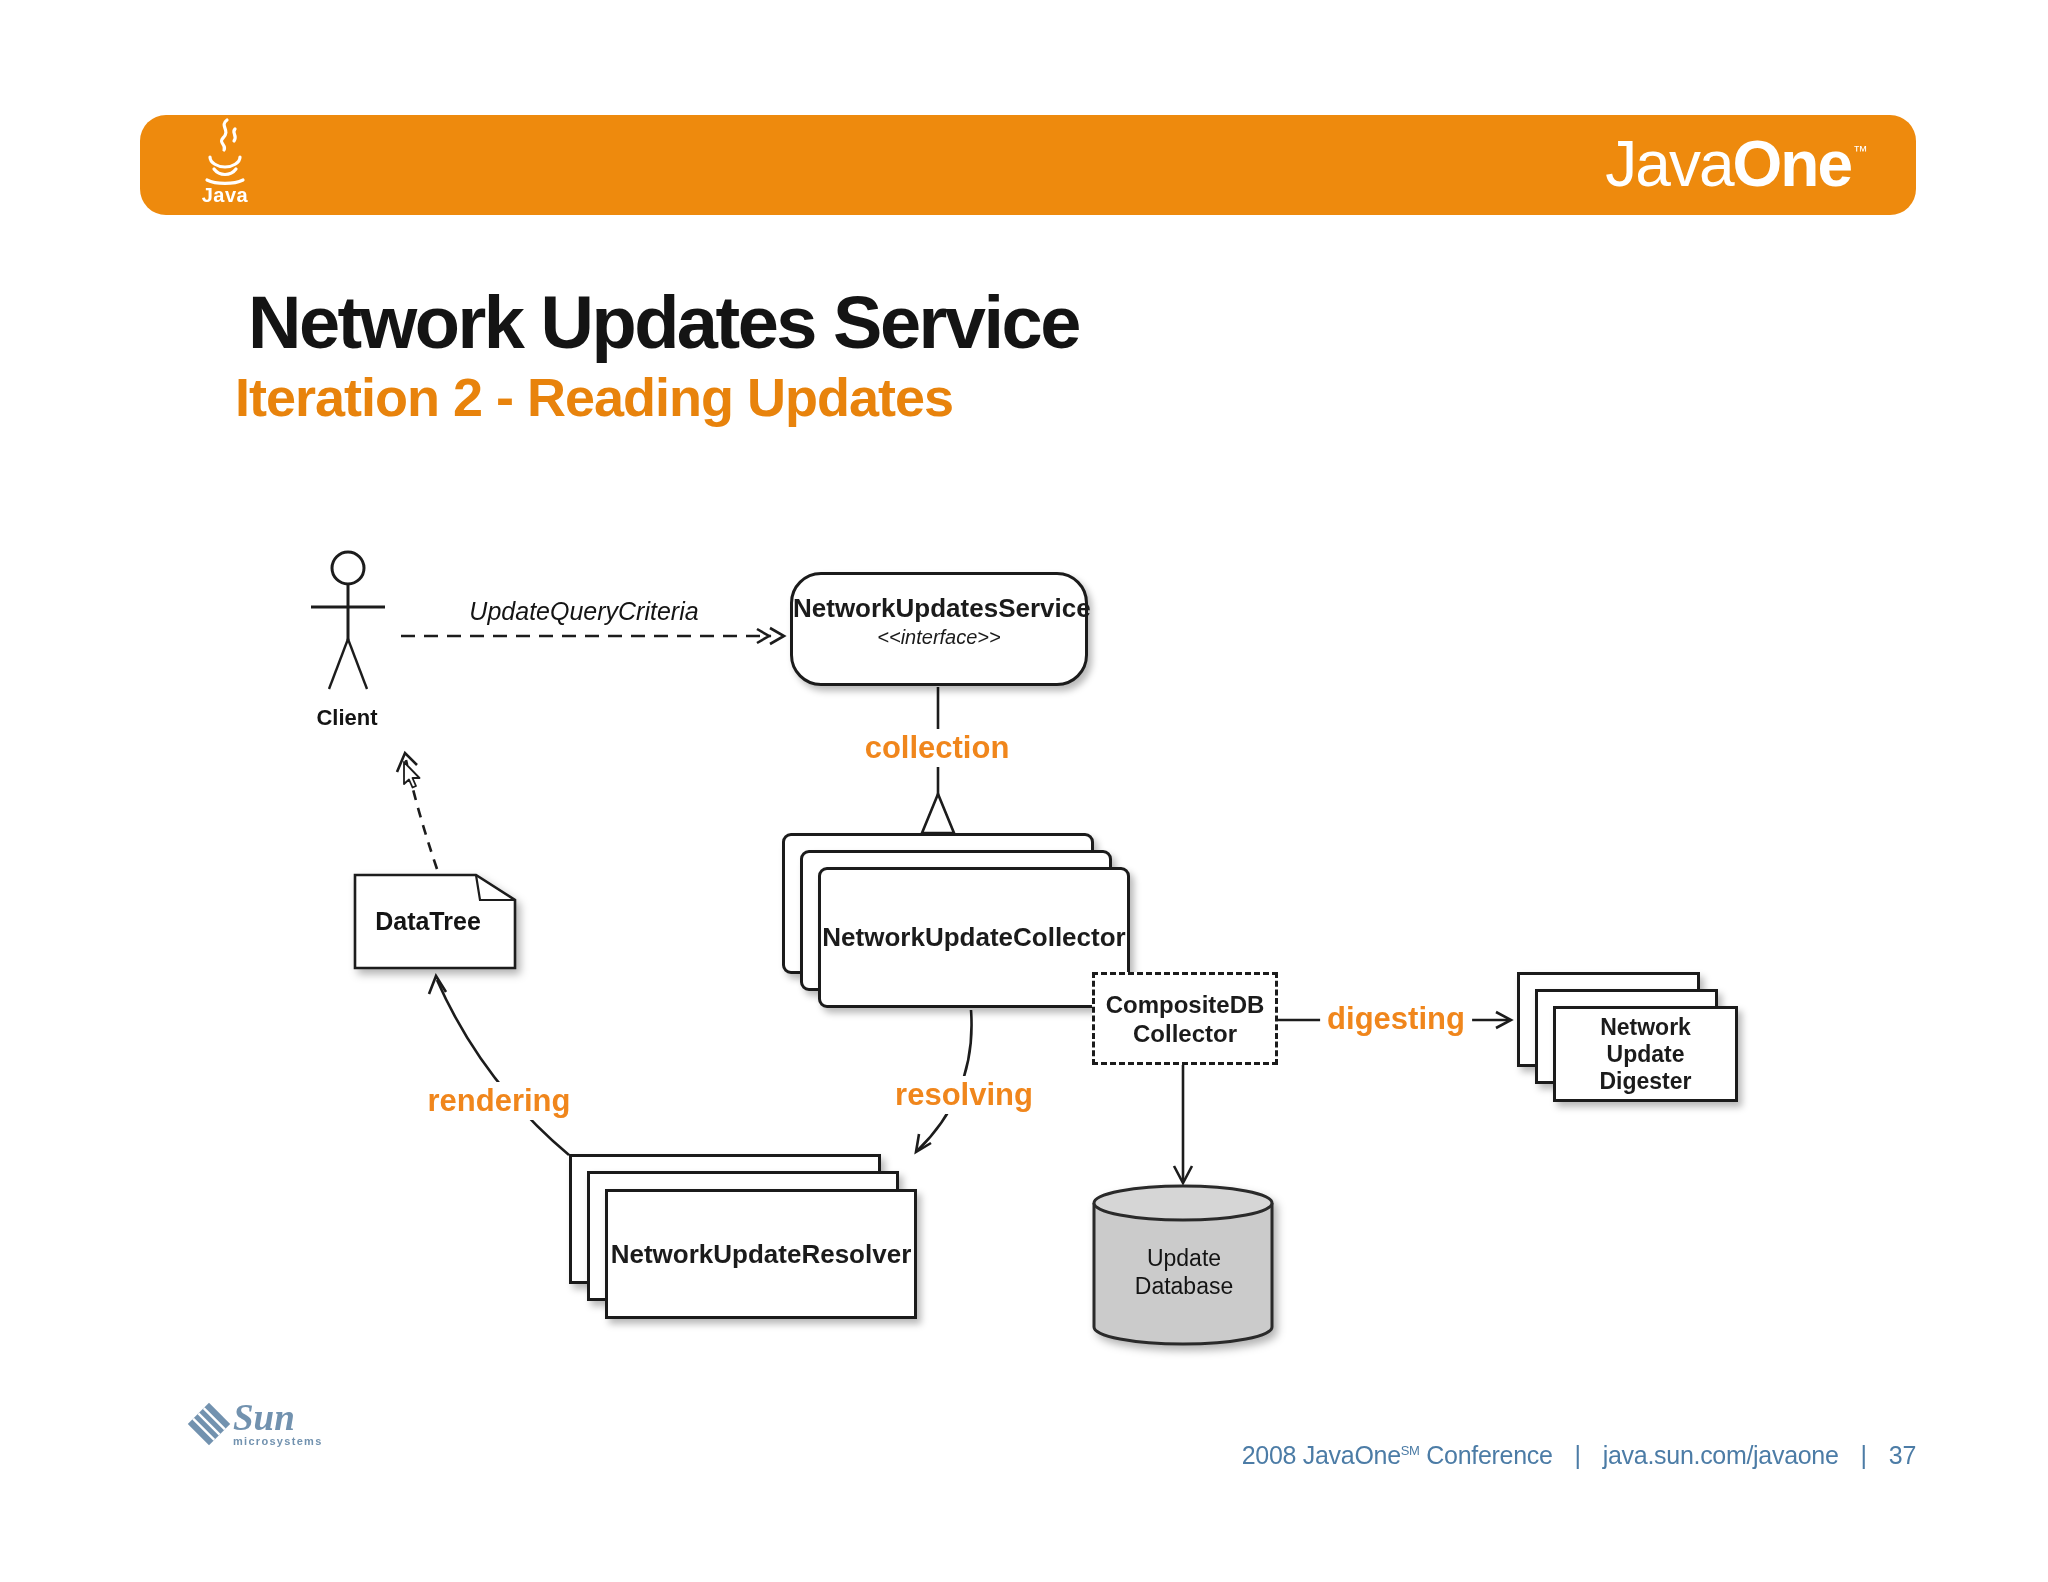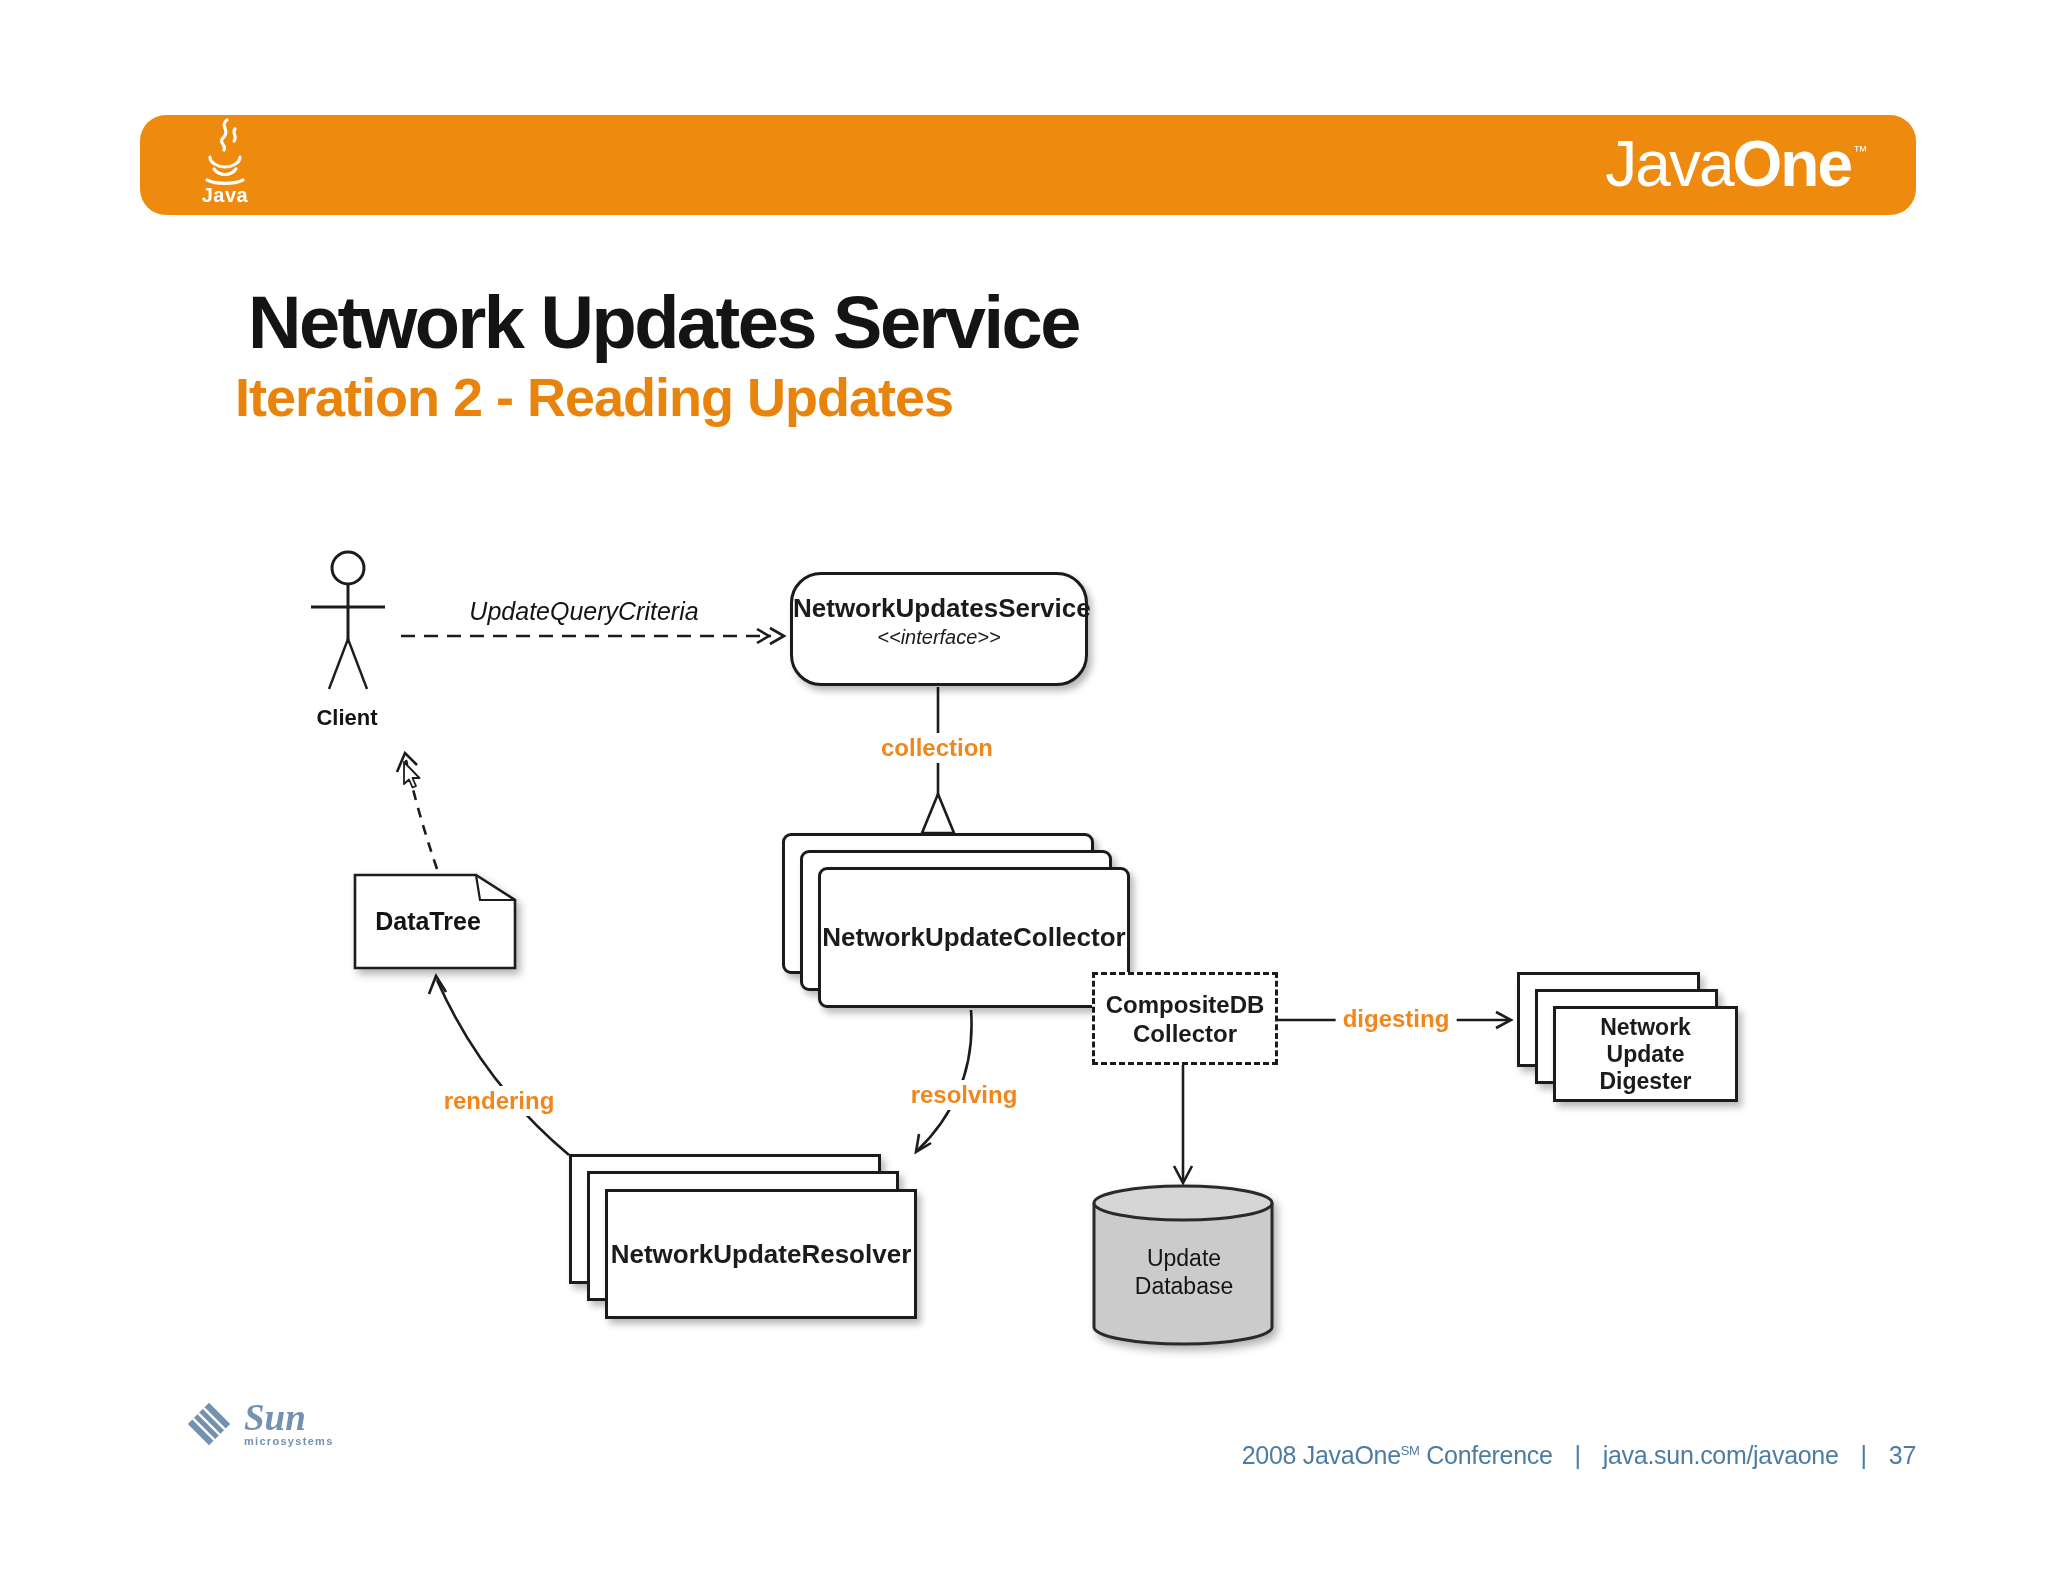--- a/index.html
+++ b/index.html
@@ -67,28 +67,28 @@
   .resolver-2{left:587px;top:1171px;}
   .resolver-3{left:605px;top:1189px;font-size:26px;font-weight:700;}
   
   .clabel{position:absolute;transform:translate(-50%,-50%);z-index:6;text-align:center;
           white-space:nowrap;color:#141414;line-height:1.15;}
   .client-label{left:347px;top:718px;font-size:22px;font-weight:700;}
   .msg-label{left:584px;top:611px;font-size:25px;font-style:italic;}
   .datatree-label{left:428px;top:921px;font-size:25px;font-weight:700;}
   .db-label{left:1184px;top:1272px;font-size:23px;line-height:28px;}
   .edge-label{position:absolute;transform:translate(-50%,-50%);z-index:6;
-    color:var(--accent-orange);font-weight:700;font-size:24px;background:#fff;
+    color:var(--accent-orange);font-weight:700;font-size:31px;background:#fff;
     padding:1px 7px;white-space:nowrap;}
   .lbl-collection{left:937px;top:748px;}
   .lbl-digesting{left:1396px;top:1019px;}
   .lbl-rendering{left:499px;top:1101px;}
   .lbl-resolving{left:964px;top:1095px;}
   
-  .sun-logo{position:absolute;left:186px;top:1400px;display:flex;align-items:flex-start;gap:12px;z-index:2;}
+  .sun-logo{position:absolute;left:186px;top:1400px;display:flex;align-items:flex-start;gap:1px;z-index:2;}
   .sun-text{color:var(--sun-blue);}
   .sun-name{font-family:"Liberation Serif","DejaVu Serif",serif;font-style:italic;font-weight:700;
             font-size:37px;line-height:.95;}
   .sun-sub{font-size:11px;letter-spacing:1.3px;font-weight:700;margin-top:0;}
   .footer-text{position:absolute;right:132px;top:1441px;font-size:25px;color:var(--footer-blue);
                white-space:nowrap;z-index:2;letter-spacing:-0.3px;}
   .sep{display:inline-block;margin:0 22px;}
   .sup-sm{font-size:13px;position:relative;top:-9px;}
   .page-number{display:inline-block;}
 </style>

